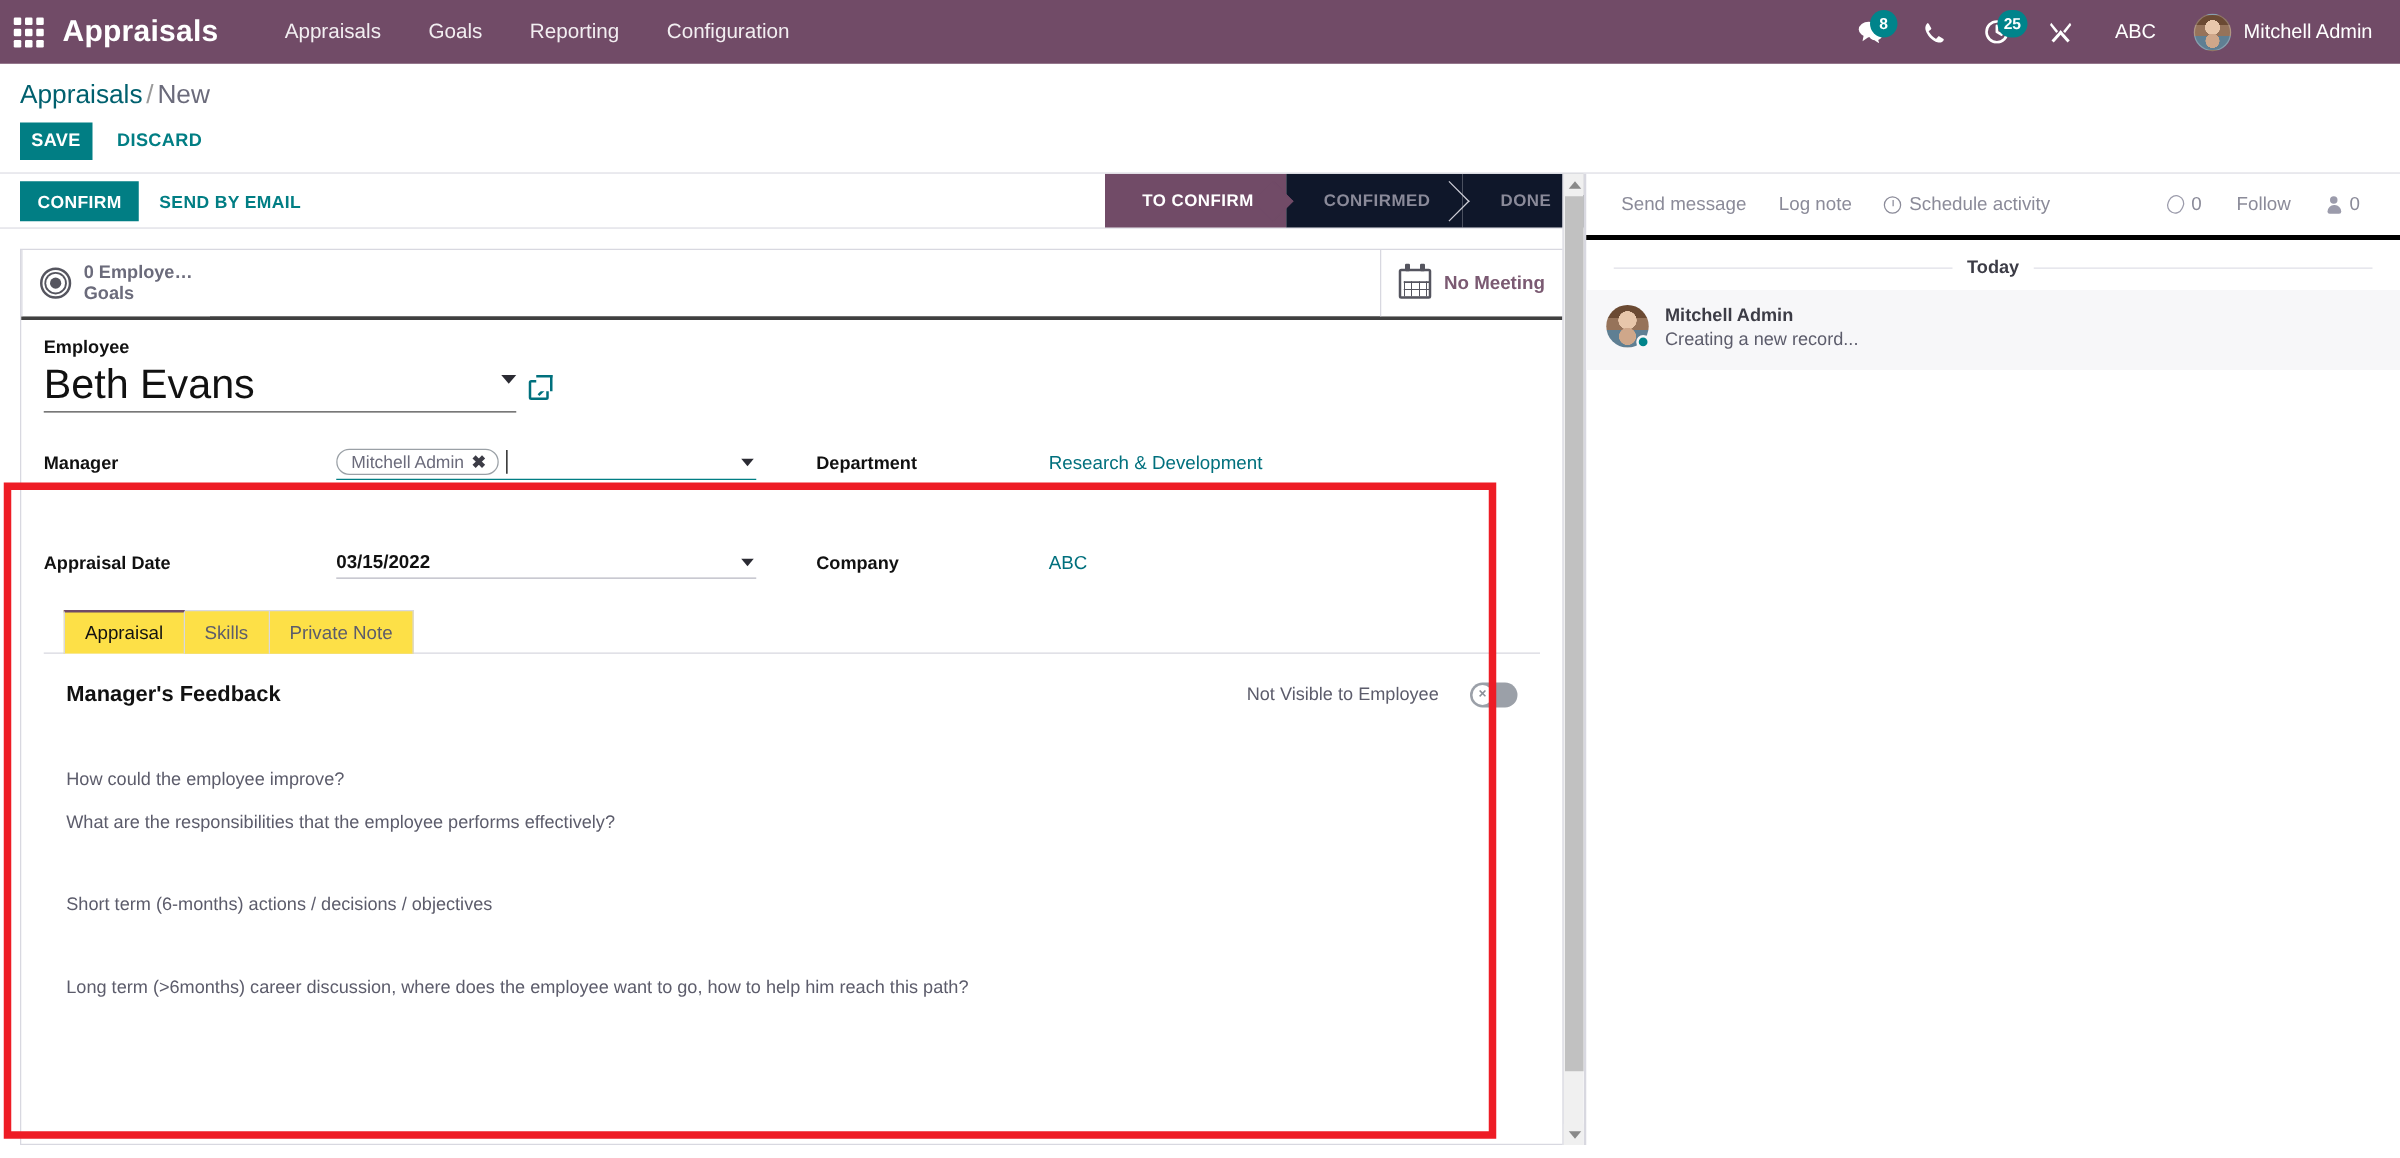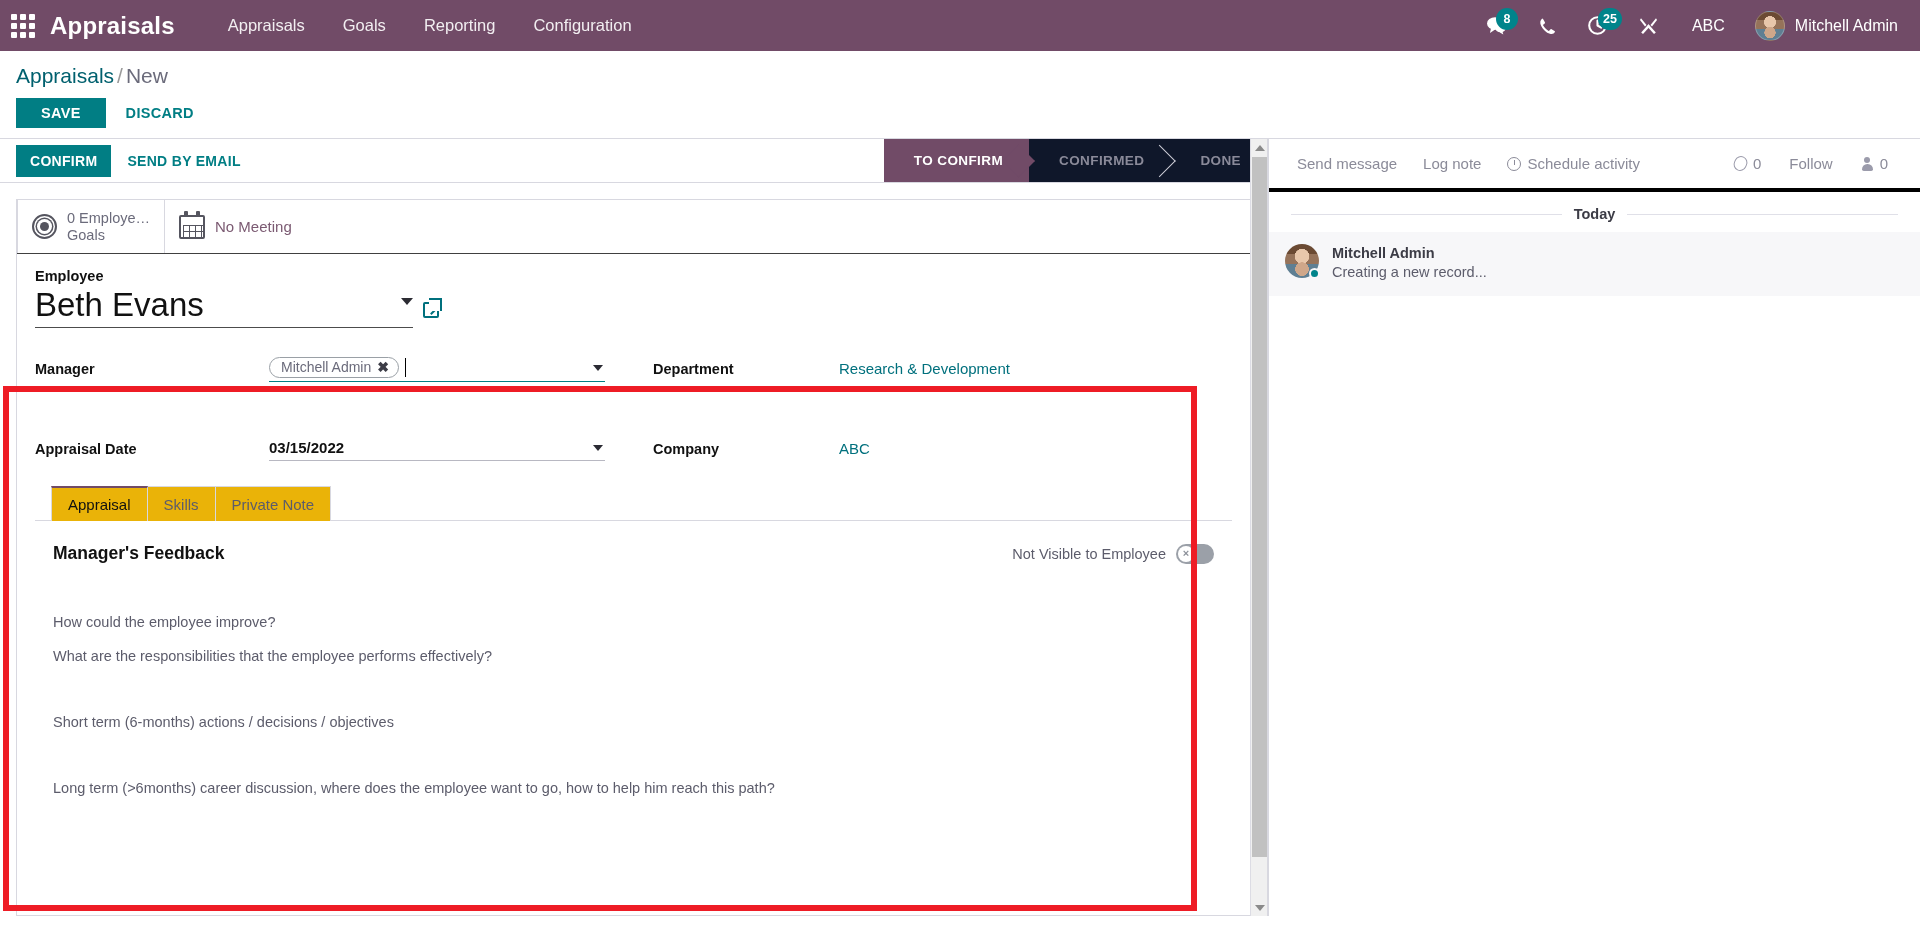--- a/index.html
+++ b/index.html
@@ -121,21 +121,21 @@
   .breadcrumb .bc-cur { color: #6b6b7b; }
   .cp-buttons { padding: 8px 0 10px 16px; display: flex; align-items: center; gap: 12px; }
   .btn-primary {
     background: #00828b;
     background: #017e84;
     color: #ffffff;
     border: none;
     font-size: 14.5px;
     font-weight: bold;
     letter-spacing: .3px;
-    padding: 7px 25px;
+    padding: 7px 9px;
     cursor: pointer;
     font-family: inherit;
     text-transform: uppercase;
   }
   .btn-link {
     background: transparent;
     border: none;
     color: #017e84;
     font-size: 14.5px;
     font-weight: bold;
@@ -230,22 +230,23 @@
     overflow: hidden;
     background: #ffffff;
   }
   .sheet {
     background: #ffffff;
     border: 1px solid #d8d8e0;
     min-height: 100%;
   }
   .button-box {
     display: flex;
-    justify-content: flex-start;
-    border-bottom: 1px solid #404040;
+    justify-content: space-between;
+    border-bottom: 3px solid #404040;
+    font-weight: bold;
   }
   .smart-btn {
     display: flex; align-items: center; gap: 10px;
     padding: 10px 14px;
     border-left: 1px solid #d8d8e0;
     min-width: 120px;
     cursor: pointer;
     background: #ffffff;
   }
   .smart-btn .sb-text { font-size: 14.5px; line-height: 1.15; color: #6b6b7b; }
@@ -394,38 +395,38 @@
 
   
   .notebook { margin-top: 20px; }
   .tabs { display: flex; border-bottom: 1px solid #d8d8e0; padding-left: 16px; }
   .tab {
     font-size: 15px;
     color: #5c5c6b;
     padding: 9px 16px 8px 16px;
     border: 1px solid #d8d8e0;
     border-bottom: none;
-    background: #eab308;
+    background: #fde047;
     margin-bottom: -1px;
     cursor: pointer;
     position: relative;
   }
   .tab + .tab { border-left: none; }
   .tab.active {
     color: #111;
     border-top: 2px solid #714b67;
     padding-top: 8px;
   }
   .tab.active::after {
     content: ""; position: absolute; left: 0; right: 0; bottom: -1px; height: 1px; background: #ffffff;
   }
   .tab-content { padding: 22px 18px 18px 18px; }
   .mf-head { display: flex; align-items: center; justify-content: space-between; }
   .mf-title { font-size: 17.5px; font-weight: bold; color: #111; }
-  .vis-wrap { display: flex; align-items: center; gap: 10px; }
+  .vis-wrap { display: flex; align-items: center; gap: 25px; }
   .vis-label { font-size: 14.5px; color: #5c5c6b; }
   .toggle {
     width: 38px; height: 20px; border-radius: 999px;
     background: #9ba0a8; position: relative; cursor: pointer; flex: none;
   }
   .toggle .knob {
     position: absolute; left: 2px; top: 2px;
     width: 16px; height: 16px; border-radius: 50%;
     background: #ffffff;
     display: flex; align-items: center; justify-content: center;

